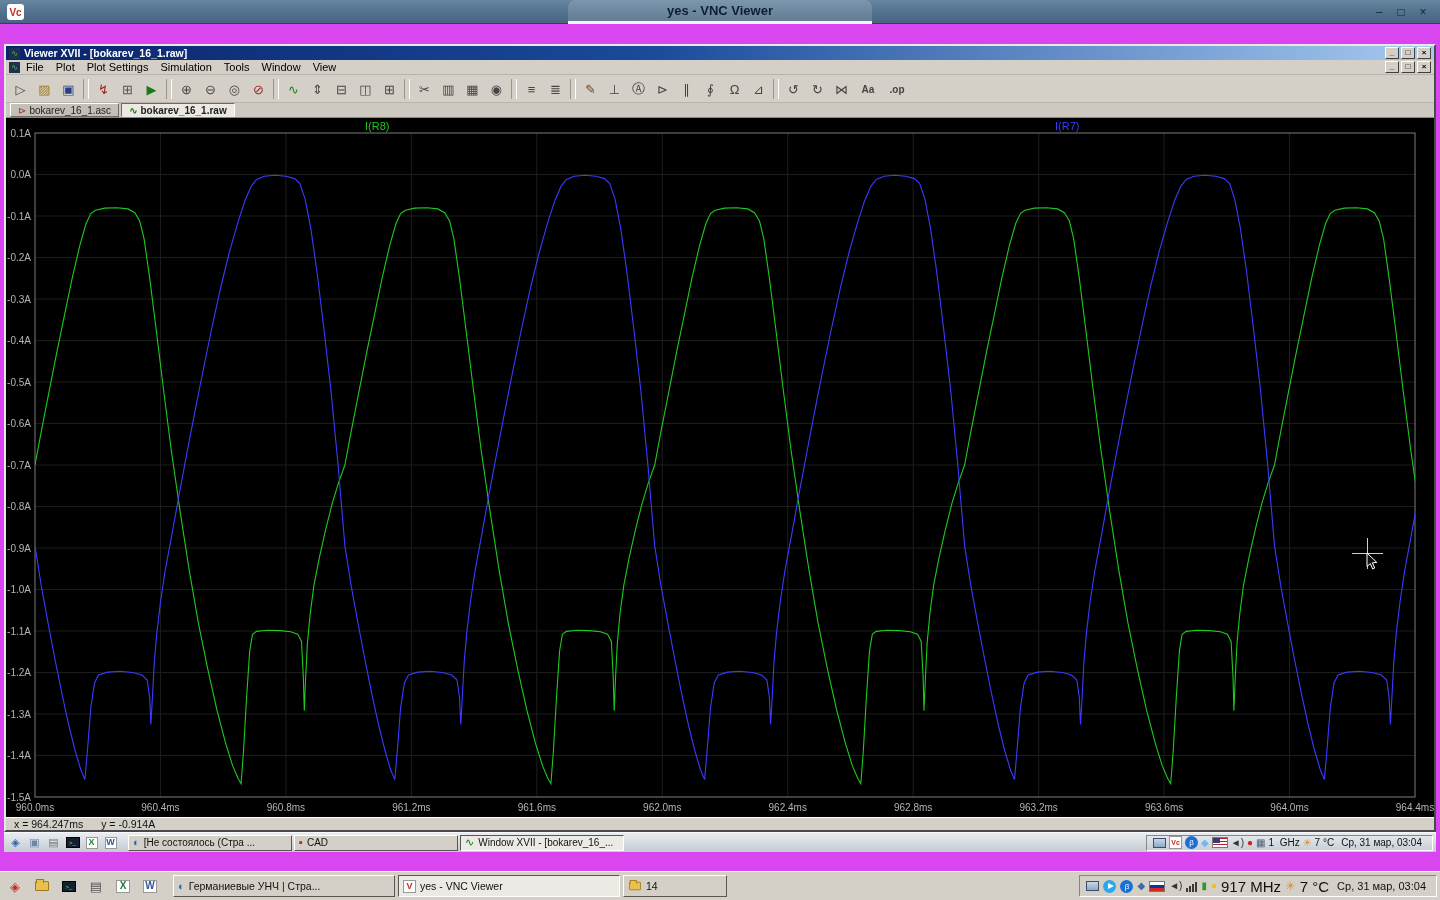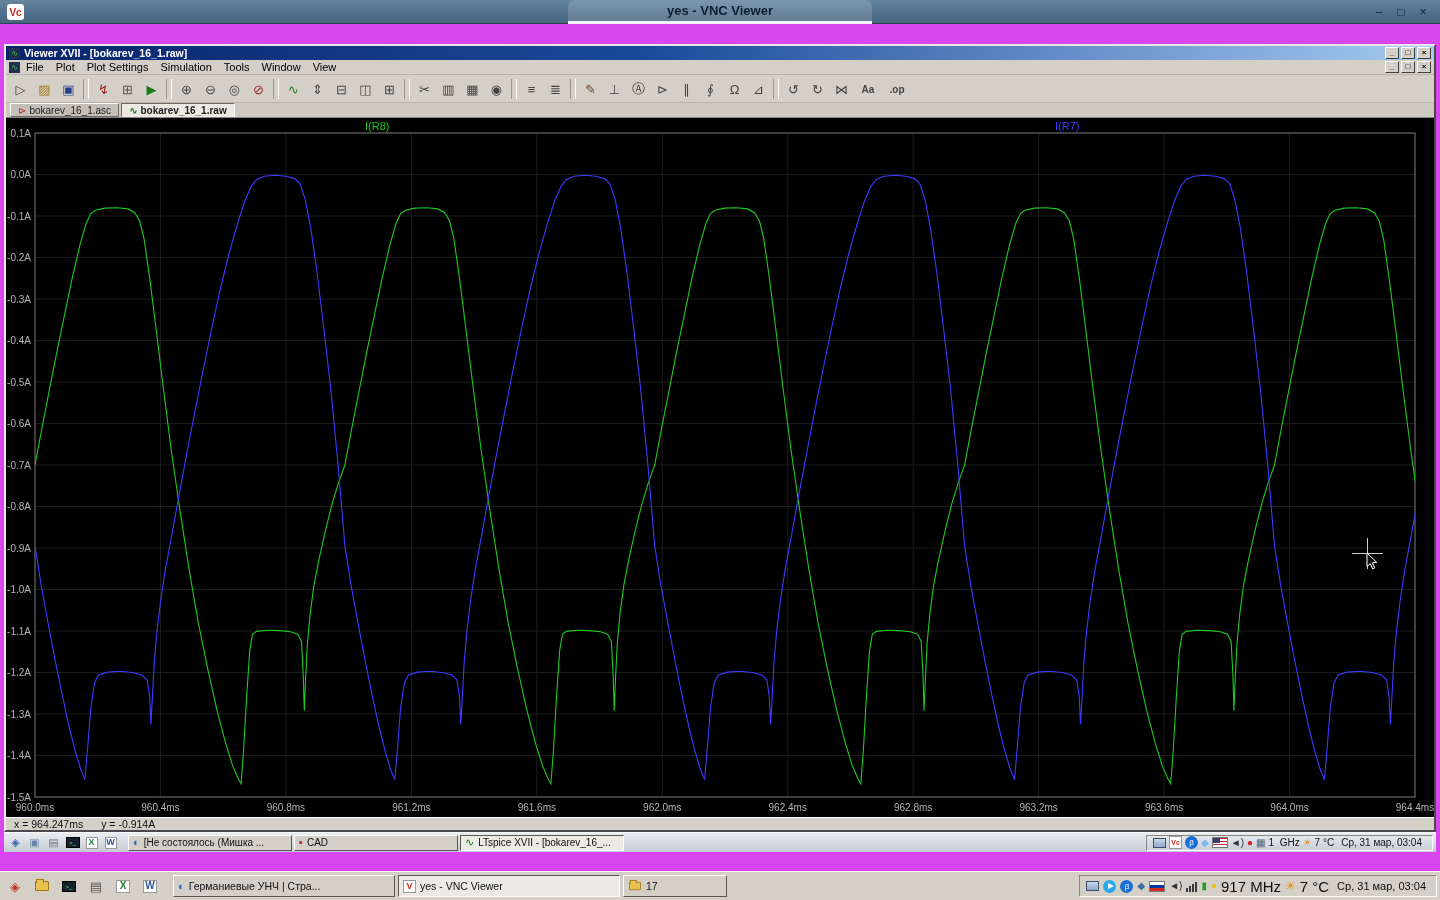--- a/index.html
+++ b/index.html
@@ -302,29 +302,29 @@
           <span class="ql small">
             <span class="qlg boxed" style="color: rgb(30, 126, 52); background: rgb(255, 255, 255);">X</span>
           </span>
           <span class="ql small">
             <span class="qlg boxed" style="color: rgb(43, 87, 154); background: rgb(255, 255, 255);">W</span>
           </span>
         </span>
       <span id="r-tasks" class="remote-tasks" style="display:flex;gap:2px;margin-left:6px">
           <div class="taskbtn">
             <span class="ticon" style="color: rgb(42, 109, 181);">◐</span>
-            <span class="tlabel">[Не состоялось (Мишка ...</span>
+            <span class="tlabel">[Не состоялось (Стра ...</span>
           </div>
           <div class="taskbtn">
             <span class="ticon" style="color: rgb(192, 32, 32);">▪</span>
             <span class="tlabel">CAD</span>
           </div>
           <div class="taskbtn tactive">
             <span class="ticon" style="color: rgb(26, 122, 26);">∿</span>
-            <span class="tlabel">LTspice XVII - [bokarev_16_...</span>
+            <span class="tlabel">Window XVII - [bokarev_16_...</span>
           </div>
         </span>
       <span class="tray">
         <span id="r-tray" style="display:flex;align-items:center;gap:3px">
             <span class="mini-screen"></span>
             <span class="badge" style="color: rgb(196, 42, 30);">Vc</span>
             <span class="circ" style="background: rgb(26, 111, 212);">β</span>
             <span class="trayg" style="color: rgb(121, 184, 232);">◆</span>
             <span class="flag-us"></span>
             <span class="trayg" style="color: rgb(51, 51, 51);">◄)</span>
@@ -365,21 +365,21 @@
         <div class="taskbtn">
           <span class="ticon" style="color: rgb(42, 109, 181);">◐</span>
           <span class="tlabel">Германиевые УНЧ | Стра...</span>
         </div>
         <div class="taskbtn tactive">
           <span class="vncm">V</span>
           <span class="tlabel">yes - VNC Viewer</span>
         </div>
         <div class="taskbtn narrow">
           <span class="mini-folder small"></span>
-          <span class="tlabel">17</span>
+          <span class="tlabel">14</span>
         </div>
       </span>
     <span class="tray">
       <span id="h-tray" style="display:flex;align-items:center;gap:4px">
           <span class="mini-screen"></span>
           <span class="circ tg">
             <span class="tri"></span>
           </span>
           <span class="circ" style="background: rgb(26, 111, 212);">β</span>
           <span class="trayg" style="color: rgb(58, 110, 165);">◆</span>

